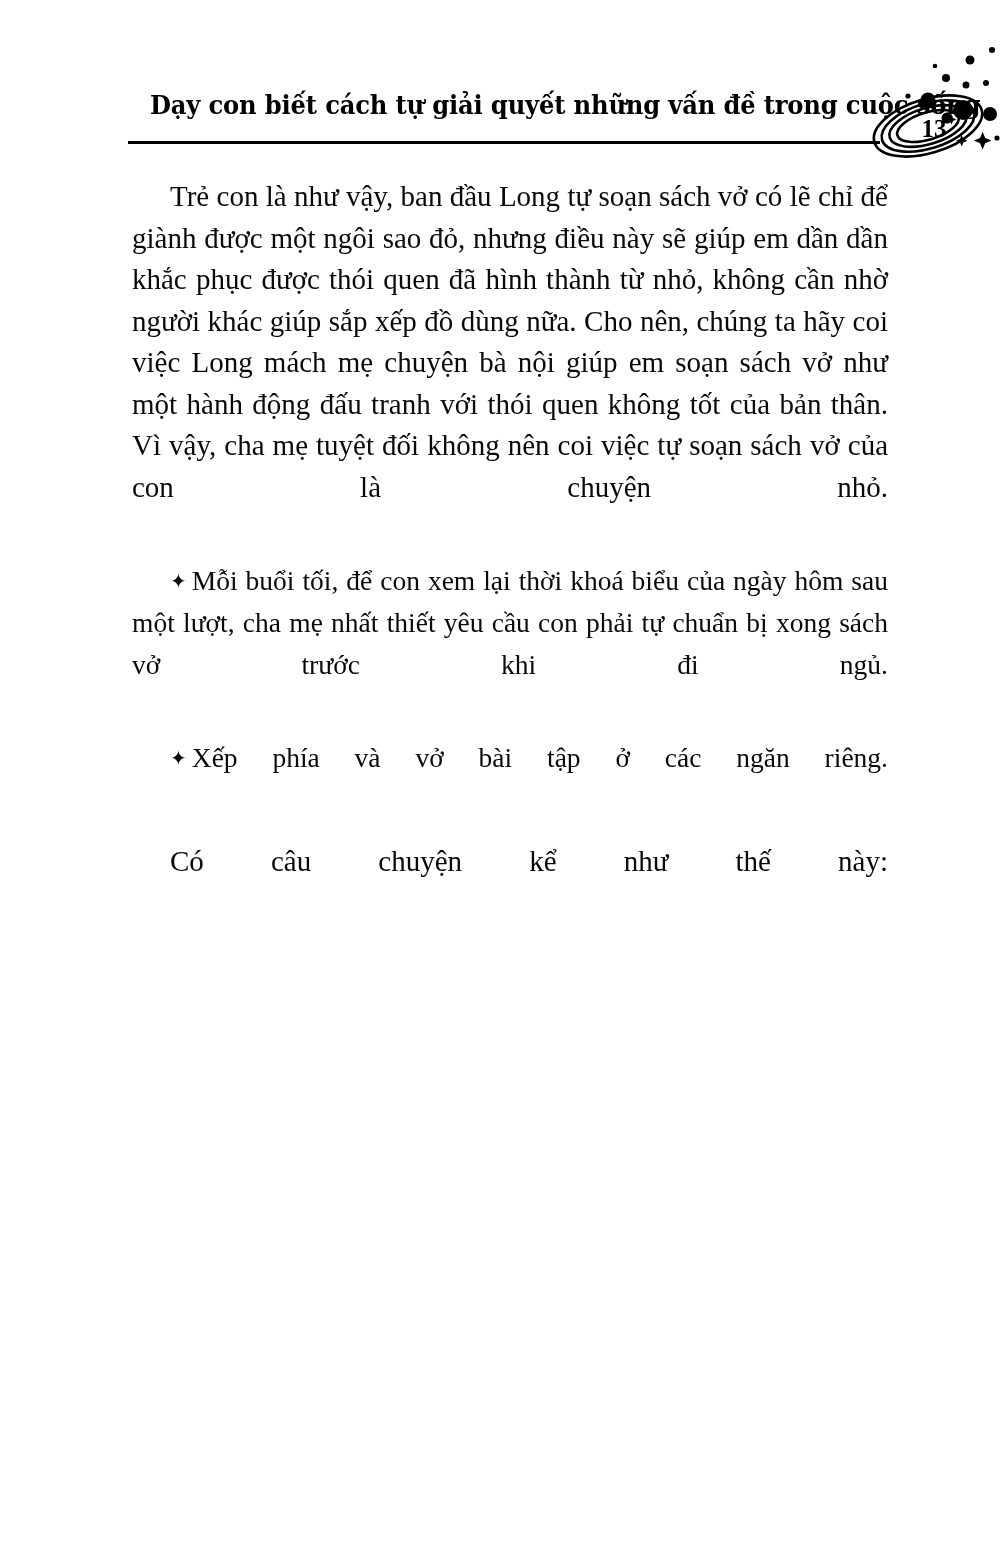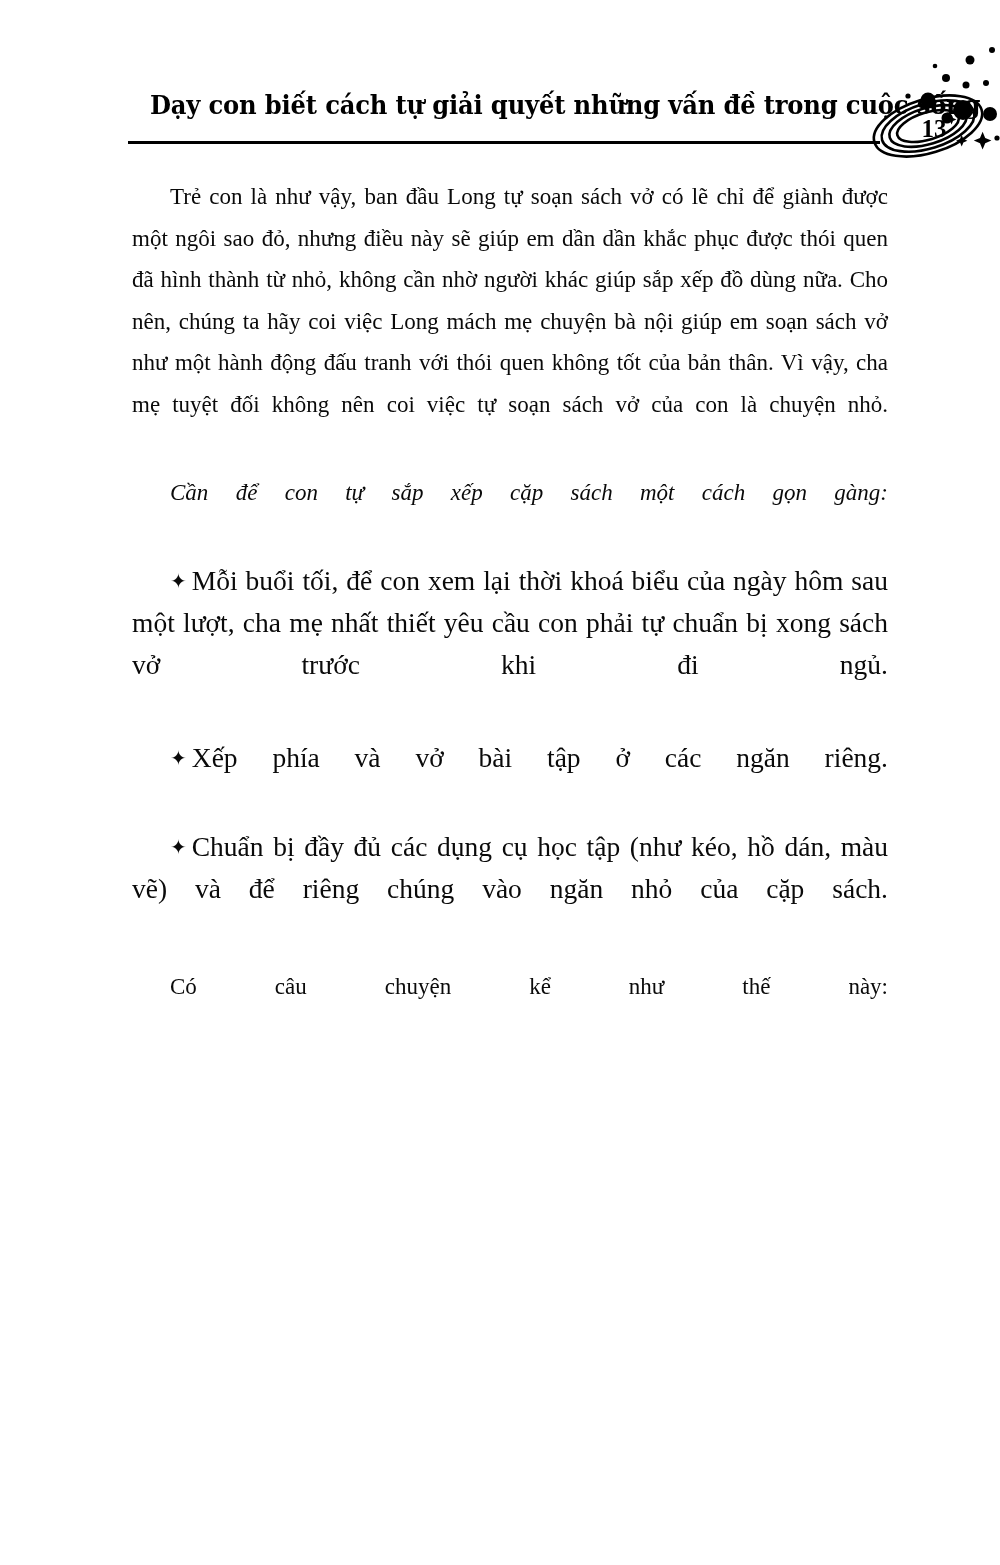--- a/index.html
+++ b/index.html
@@ -66,21 +66,21 @@
   
   .body-col {
     position: absolute;
     left: 132px;
     top: 176px;
     width: 756px;
   }
 
   p {
     margin: 0;
-    font-size: 23px;
+    font-size: 29px;
     line-height: 41.5px;
     text-align: justify;
     text-justify: inter-word;
     -webkit-hyphens: none;
     hyphens: none;
     color: #0a0a0a;
   }
 
   p.indent      { text-indent: 38px; }
   p.subhead     { font-style: italic; text-indent: 38px; }
@@ -156,42 +156,38 @@
       <path d="M84,80 l1.5,-3.4 l1.5,3.4 l3.4,1.5 l-3.4,1.5 l-1.5,3.4 l-1.5,-3.4 l-3.4,-1.5 z" fill="#000000"></path>
     </svg>
   </div>
 
   <div class="body-col">
 
     <p class="indent">Trẻ con là như vậy, ban đầu Long tự soạn sách vở có lẽ chỉ để giành được một ngôi sao đỏ, nhưng điều này sẽ giúp em dần dần khắc phục được thói quen đã hình thành từ nhỏ, không cần nhờ người khác giúp sắp xếp đồ dùng nữa. Cho nên, chúng ta hãy coi việc Long mách mẹ chuyện bà nội giúp em soạn sách vở như một hành động đấu tranh với thói quen không tốt của bản thân. Vì vậy, cha mẹ tuyệt đối không nên coi việc tự soạn sách vở của con là chuyện nhỏ.</p>
 
     <div class="gap-sm"></div>
 
-    <p class="subhead">Cần để con tự sắp xếp cặp sách một cách gọn gàng:</p>
 
     <div class="gap-sm"></div>
 
     <div class="bullet">
       <span class="bullet-mark">✦</span><span>Mỗi buổi tối, để con xem lại thời khoá biểu của ngày hôm sau một lượt, cha mẹ nhất thiết yêu cầu con phải tự chuẩn bị xong sách vở trước khi đi ngủ.</span>
     </div>
 
     <div class="gap-sm"></div>
 
 
     <div class="gap-sm"></div>
 
     <div class="bullet">
       <span class="bullet-mark">✦</span><span>Xếp phía và vở bài tập ở các ngăn riêng.</span>
     </div>
 
     <div class="gap-sm"></div>
 
-    <div class="bullet">
-      <span class="bullet-mark">✦</span><span>Chuẩn bị đầy đủ các dụng cụ học tập (như kéo, hồ dán, màu vẽ) và để riêng chúng vào ngăn nhỏ của cặp sách.</span>
-    </div>
 
     <div class="gap-sm"></div>
 
 
     <div class="gap-sm"></div>
 
 
     <div class="gap-sm"></div>
 
     <p class="indent">Có câu chuyện kể như thế này:</p>

